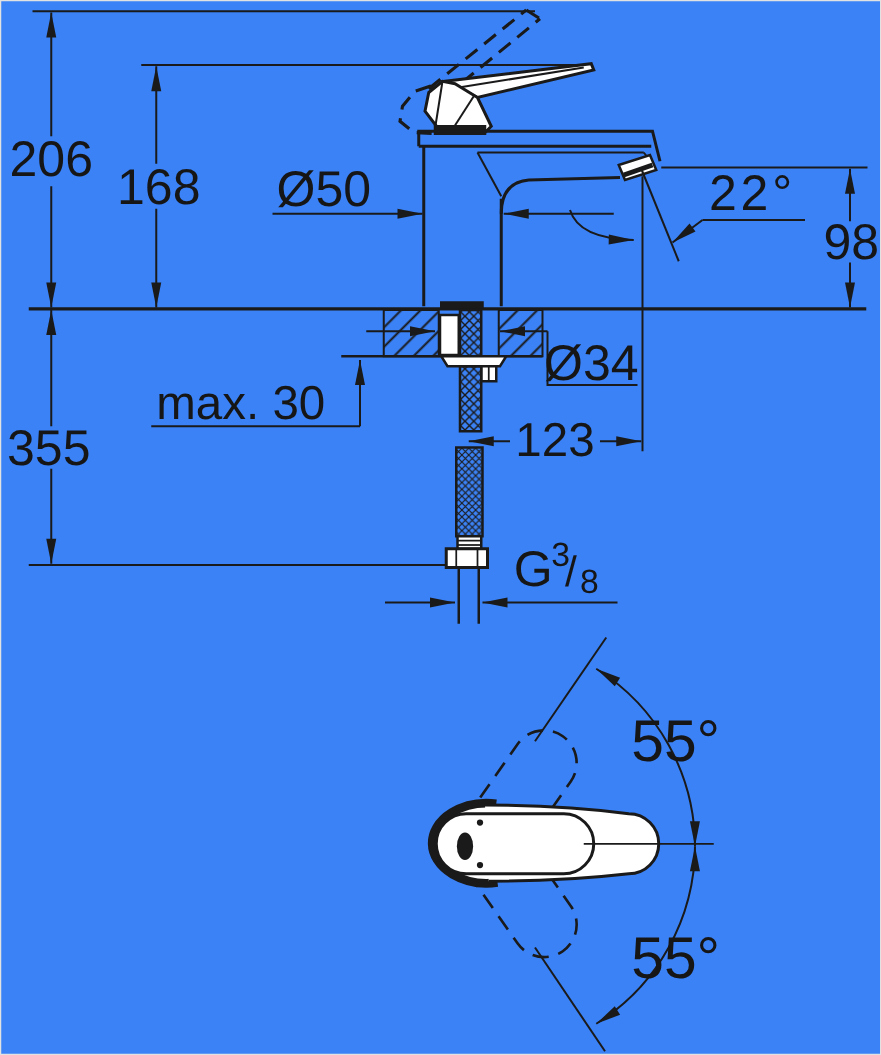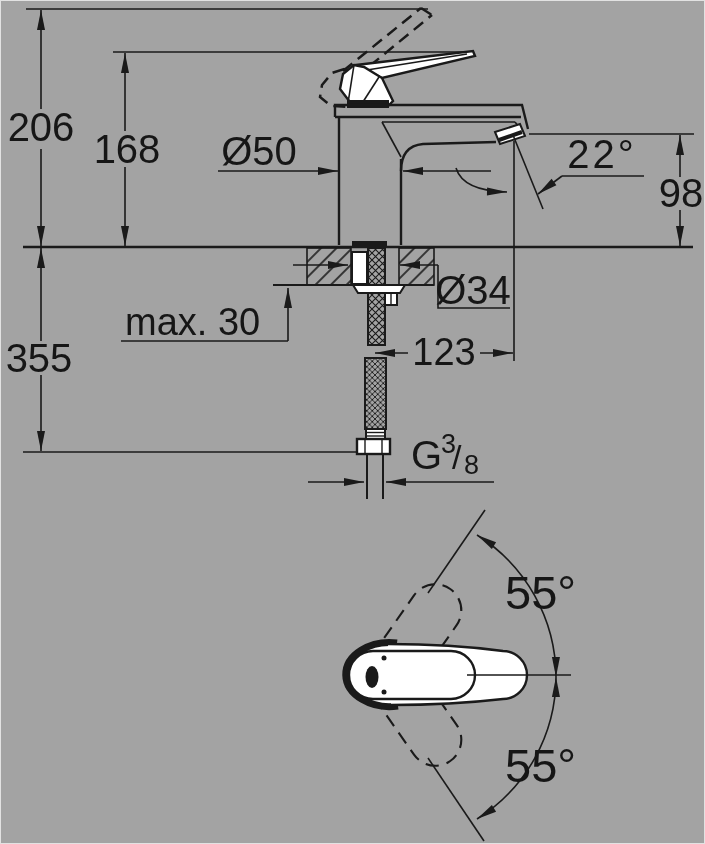--- a/index.html
+++ b/index.html
@@ -1,17 +1,17 @@
 <!DOCTYPE html>
 <html><head>
 <meta charset="utf-8">
 <style>
   html,body{margin:0;padding:0;background:#f6f6f6;}
   .frame{
-    width:703px;height:842px;margin:0 auto;background:#a3a3a3;
+    width:703px;height:842px;margin:0 auto;background:#3b82f6;
     border:1px solid #e2e2e2;overflow:hidden;
     font-family:"Liberation Sans", sans-serif;
   }
   svg{display:block;}
   .ln      {stroke:#1a1a1a; fill:none; stroke-width:2.4; stroke-linecap:butt;}
   .ln-med  {stroke:#1a1a1a; fill:none; stroke-width:2;}
   .ln-thin {stroke:#1a1a1a; fill:none; stroke-width:1.6;}
   .ln-hair {stroke:#1a1a1a; fill:none; stroke-width:1.4;}
   .ln-deck {stroke:#1a1a1a; fill:none; stroke-width:2.6;}
   .ln-dash {stroke:#1a1a1a; fill:none; stroke-width:2.5; stroke-dasharray:12 7;}

